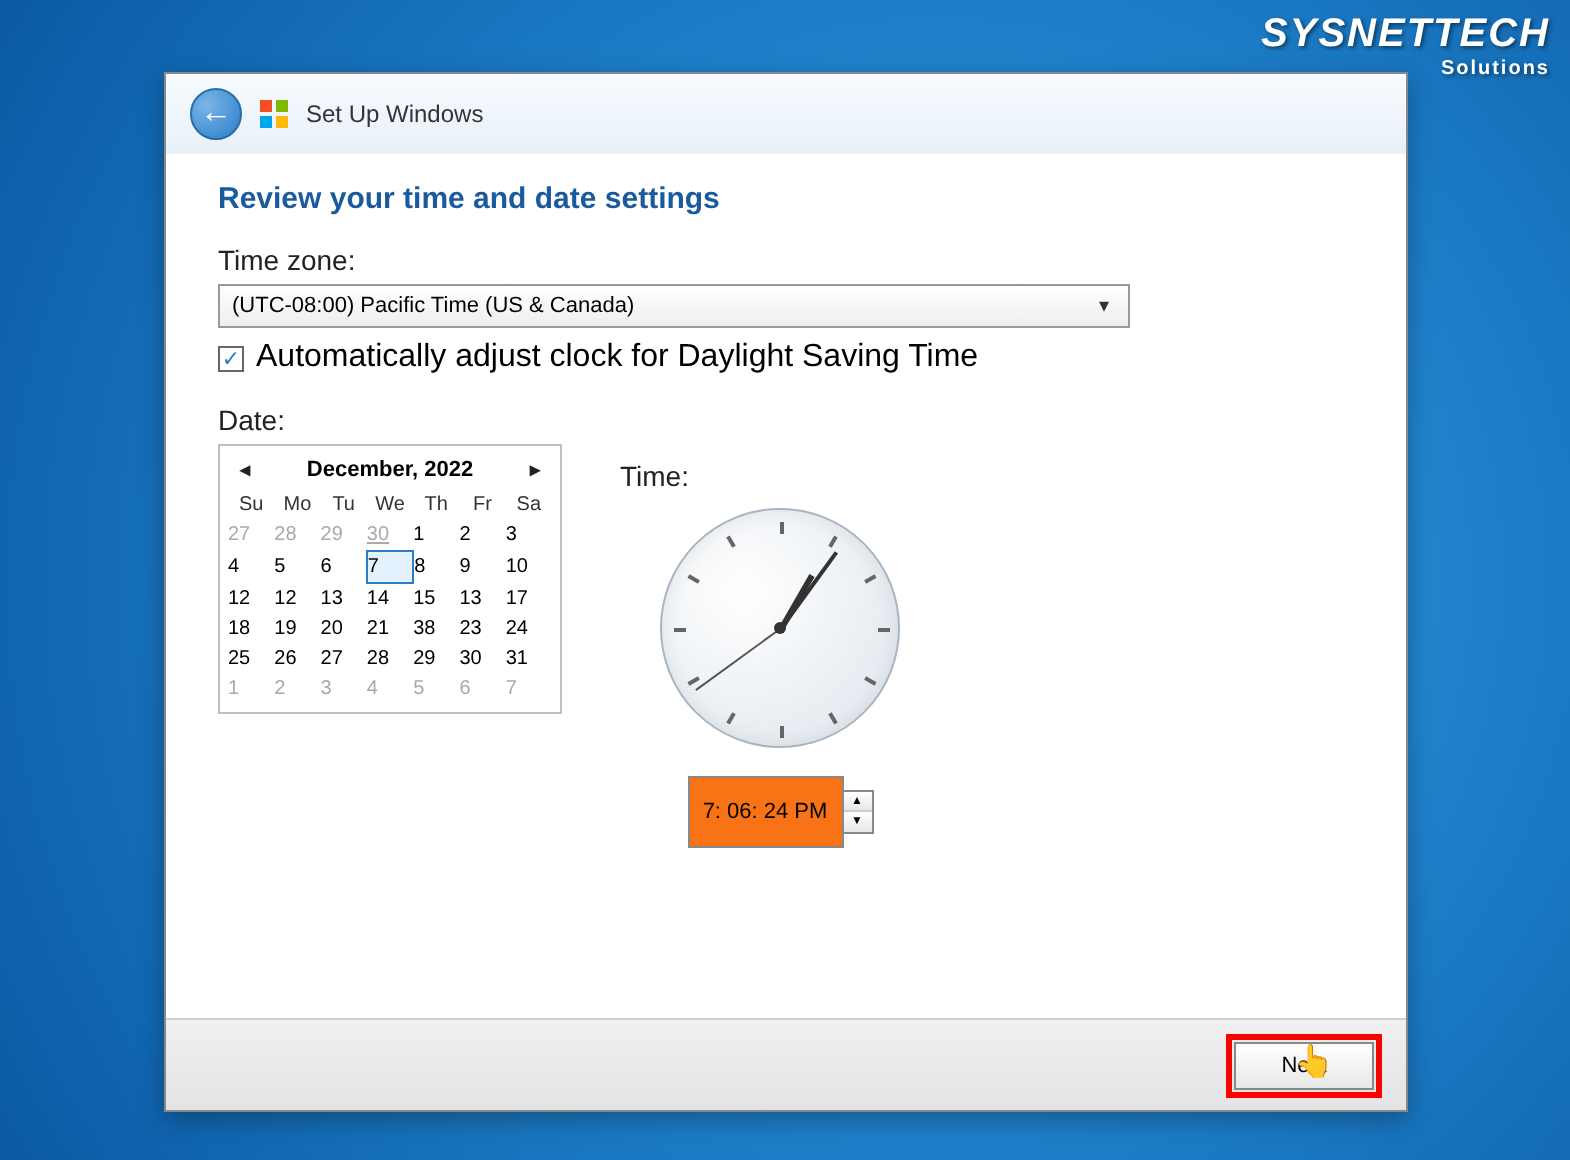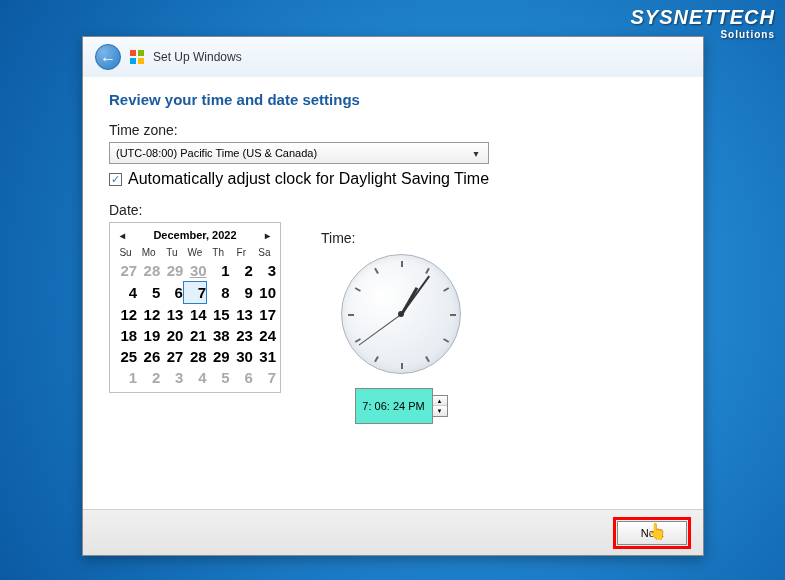--- a/index.html
+++ b/index.html
@@ -34,44 +34,44 @@
       display: flex; align-items: center; justify-content: center;
       color: #fff; font-size: 16px;
       border: 1px solid #2a6ca8; cursor: pointer;
     }
     .flag-icon { width: 16px; height: 16px; display: inline-block; }
     .header-title { font-size: 12px; color: #333; }
     .content { padding: 14px 12px 0 26px; height: 432px; }
     .heading { color: #1a5a9e; font-size: 15px; font-weight: 600; margin-bottom: 14px; }
     .label { font-size: 14px; color: #222; margin-bottom: 4px; }
     .tz-select {
-      width: 380px; height: 22px; font-size: 11px;
+      width: 456px; height: 22px; font-size: 11px;
       border: 1px solid #999; background: linear-gradient(#fff,#eee);
       display: flex; align-items: center; justify-content: space-between;
       padding: 0 4px 0 6px; cursor: pointer; margin-bottom: 6px; gap: 32px;
     }
     .dropdown-arrow { width: 16px; text-align: center; font-size: 10px; color: #333; }
     .checkbox-row { display: flex; align-items: center; gap: 6px; margin-bottom: 14px; }
     .checkbox {
       width: 13px; height: 13px; border: 1px solid #666; background: #fff;
       display: flex; align-items: center; justify-content: center;
       color: #2a7ec9; font-size: 11px; cursor: pointer;
     }
-    .columns { display: flex; gap: 40px; }
+    .columns { display: flex; gap: 29px; }
     .date-col { width: 172px; }
     .calendar {
       border: 1px solid #c0c0c0; background: #fff; font-size: 10px;
       padding: 4px; width: 172px;
     }
     .cal-header { display: flex; align-items: center; justify-content: space-between;
                   font-size: 11px; font-weight: 600; padding: 2px 4px 4px 4px; }
     .cal-nav { cursor: pointer; color: #222; font-size: 10px; padding: 0 2px; }
     table.cal { width: 100%; border-collapse: collapse; table-layout: fixed; }
     table.cal th { font-weight: 400; color: #333; padding: 2px 0; font-size: 10px; }
-    table.cal td { text-align: right; padding: 2px 0; font-size: 15px; cursor: pointer; font-weight: bold; }
+    table.cal td { text-align: left; padding: 2px 0; font-size: 10px; cursor: pointer; }
     table.cal td.dim { color: #aaa; }
     table.cal td.today { border: 1px solid #2a7ec9; background: #e3f1fc; }
     table.cal td.underline { text-decoration: underline; }
     .time-col { width: 160px; margin-top: 28px; }
     .clock {
       width: 120px; height: 120px; border-radius: 50%;
       background: radial-gradient(circle at 35% 35%, #fff, #dce4ec);
       border: 1px solid #a8b4c0; position: relative;
       margin: 8px auto 14px auto;
       box-shadow: inset 0 0 10px rgba(0,0,0,0.08);
@@ -81,21 +81,21 @@
     .hand.hour { width: 32px; transform: rotate(-60deg); height: 3px; }
     .hand.minute { width: 48px; transform: rotate(-54deg); }
     .hand.second { width: 52px; background: #555; height: 1px; transform: rotate(144deg); }
     .clock-center { position: absolute; left: 50%; top: 50%; width: 6px; height: 6px;
                     margin: -3px 0 0 -3px; background: #333; border-radius: 50%; }
     .tick { position: absolute; left: 50%; top: 50%; width: 2px; height: 6px; background: #666;
             transform-origin: 1px -50px; }
     .time-input-row { display: flex; align-items: center; justify-content: center; gap: 0; }
     .time-input {
       width: 78px; height: 36px; border: 1px solid #888; font-size: 11px;
-      text-align: center; background: #5eead4;
+      text-align: center; background: #f97316;
     }
     .spinner { display: flex; flex-direction: column; border: 1px solid #888; border-left: none; }
     .spinner div { width: 14px; height: 10px; background: linear-gradient(#fff,#e8e8e8);
                    font-size: 6px; display: flex; align-items: center; justify-content: center;
                    cursor: pointer; }
     .spinner div:first-child { border-bottom: 1px solid #ccc; }
     .footer {
       position: absolute; bottom: 0; left: 0; right: 0; height: 46px;
       background: linear-gradient(#f0f0f0, #e4e4e4);
       border-top: 1px solid #d0d0d0;

